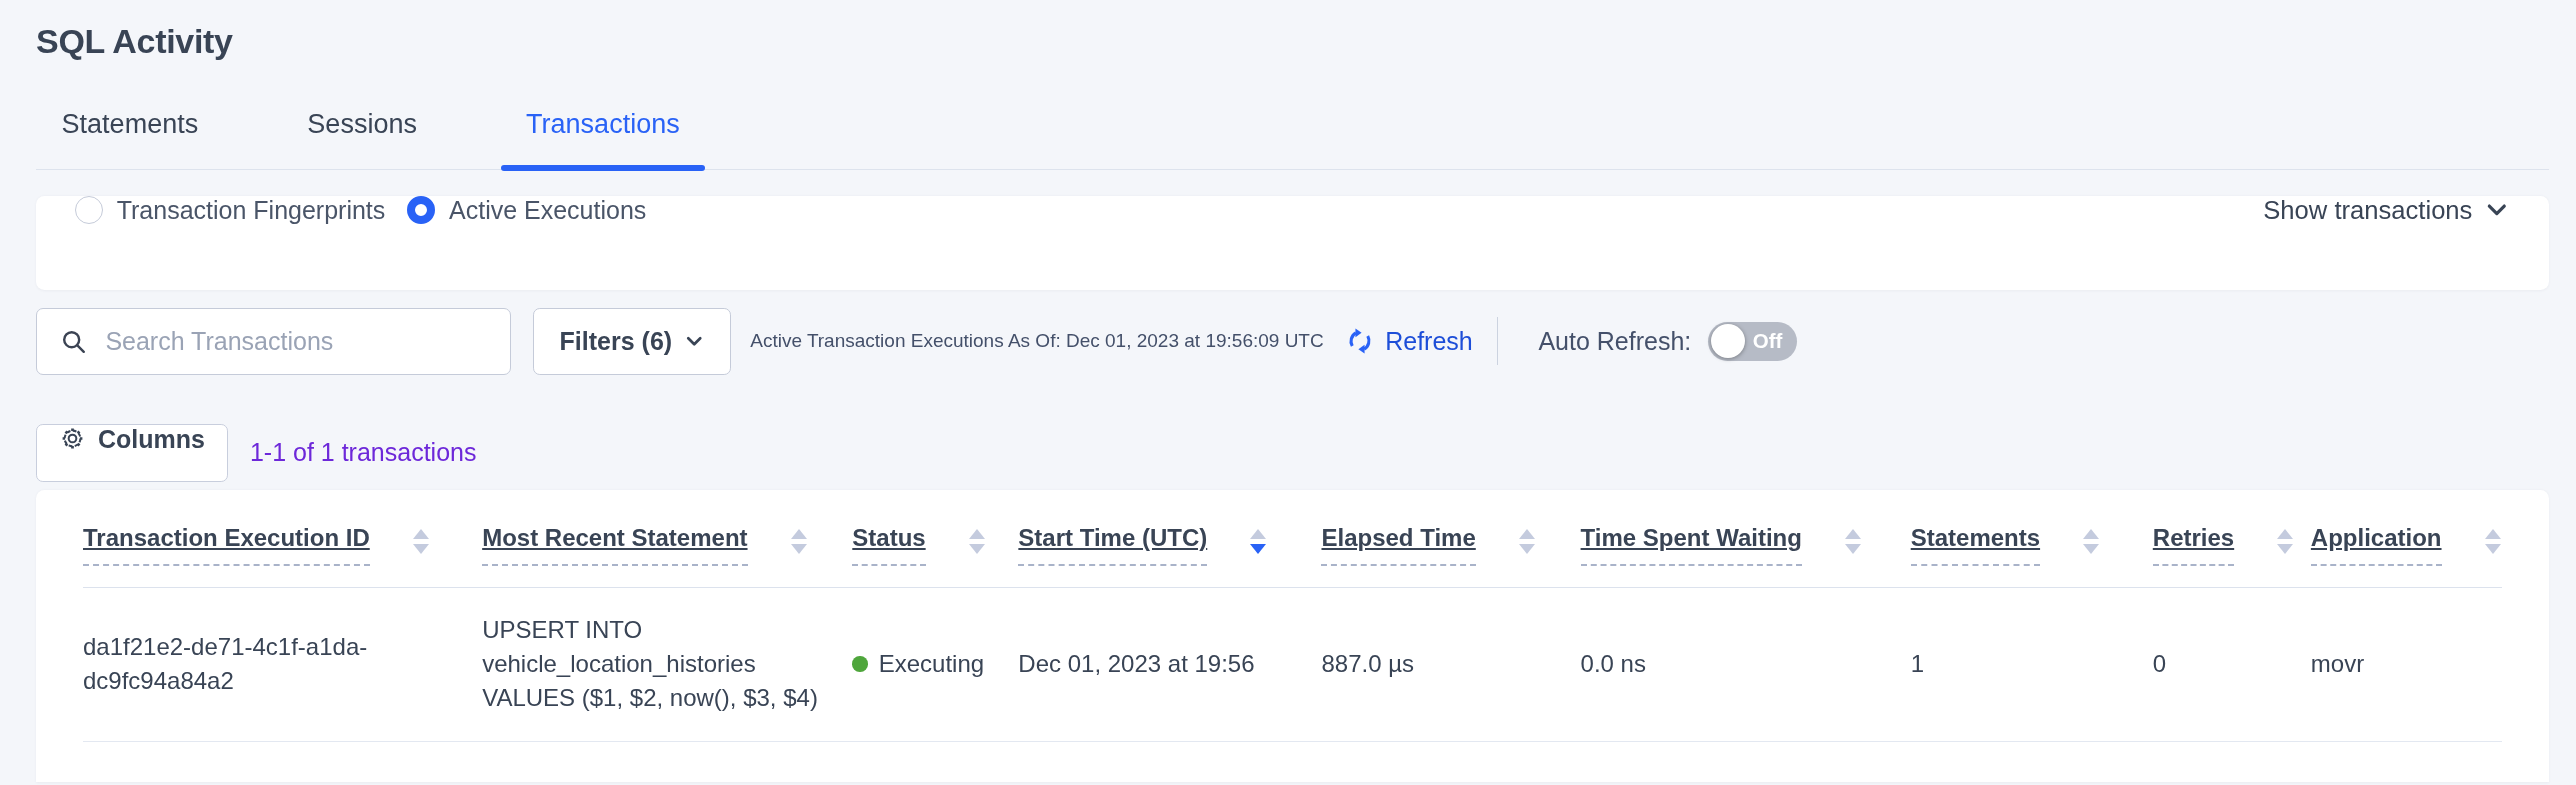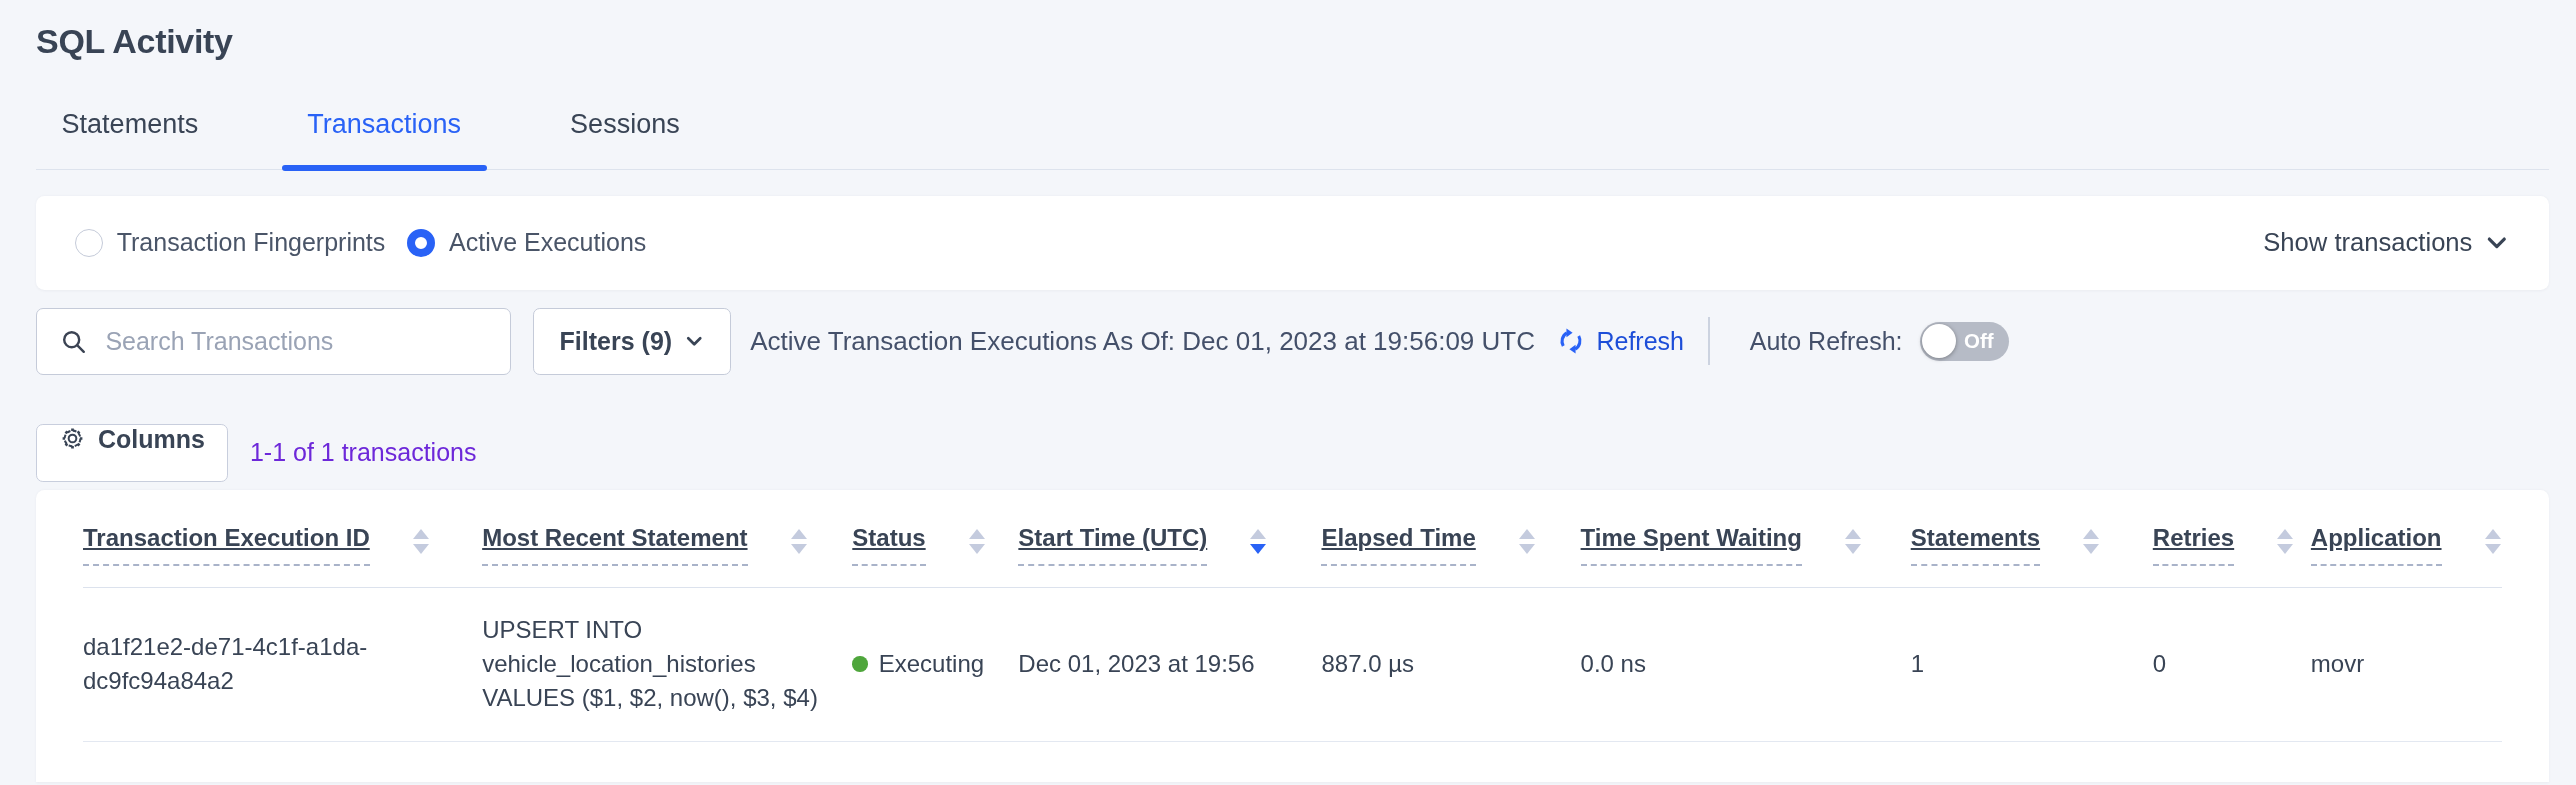--- a/index.html
+++ b/index.html
@@ -29,21 +29,21 @@
   .tab.active::after {
     content:""; position:absolute; left:0; right:0; bottom:-1.7px;
     height:6px; border-radius:3.4px; background:#2962f6;
   }
 
   
   .card { background:#fff; border-radius:8.5px; }
 
   .radio-card {
     margin-top:25.6px; height:94px;
-    display:flex; align-items:center; padding:0 39px;
+    display:flex; align-items:flex-start; padding:0 39px;
     box-shadow:0 0.9px 2.6px rgba(57,68,85,0.05);
   }
   .radio-option { display:flex; align-items:center; cursor:pointer; }
   .radio-option + .radio-option { margin-left:22px; }
   .radio-circle {
     width:28px; height:28px; border-radius:50%;
     border:1.7px solid #c5cbd9; background:#fff; flex:none;
   }
   .radio-option.selected .radio-circle { border:8.5px solid #2962f6; }
   .radio-label { margin-left:13.7px; font-size:25px; color:#4a5568; }
@@ -66,21 +66,21 @@
   }
   .search-box input::placeholder { color:#9aa3b5; }
 
   .filters-btn {
     margin-left:22px; height:67px; padding:0 25.6px;
     background:#fff; border:1.7px solid #c5cbd9; border-radius:6.8px;
     display:flex; align-items:center; gap:12px;
     font-family:inherit; font-size:25px; font-weight:700; color:#394455; cursor:pointer;
   }
 
-  .as-of { margin-left:19px; font-size:26px; color:#44506a; white-space:nowrap; }
+  .as-of { margin-left:19px; font-size:19px; color:#44506a; white-space:nowrap; }
   .refresh-link {
     margin-left:20.5px; display:flex; align-items:center; gap:9px;
     color:#1d4ed8; font-size:25px; cursor:pointer; white-space:nowrap;
   }
   .vdivider { margin-left:24px; width:1.7px; height:48px; background:#ccd3e0; }
   .auto-label { margin-left:40px; font-size:25px; color:#44506a; white-space:nowrap; }
 
   .toggle {
     margin-left:17px; position:relative; width:89px; height:39px;
     border-radius:19.6px; background:#b6bbc6; cursor:pointer; flex:none;
@@ -143,22 +143,22 @@
 </style>
 </head>
 <body>
 
 <div class="page">
 
   <h1 class="page-title">SQL Activity</h1>
 
   <div class="tab-bar">
     <div class="tab">Statements</div>
+    <div class="tab">Sessions</div>
     <div class="tab active">Transactions</div>
-    <div class="tab">Sessions</div>
   </div>
 
   <div class="card radio-card">
     <div class="radio-option">
       <span class="radio-circle"></span>
       <span class="radio-label">Transaction Fingerprints</span>
     </div>
     <div class="radio-option selected">
       <span class="radio-circle"></span>
       <span class="radio-label">Active Executions</span>
@@ -178,21 +178,21 @@
       <span class="icon">
         <svg width="29" height="29" viewBox="0 0 24 24" fill="none" stroke="#3b4353" stroke-width="2" stroke-linecap="round">
             <circle cx="10.5" cy="10.5" r="6.2"></circle>
             <line x1="15.2" y1="15.2" x2="20.5" y2="20.5"></line>
           </svg>
       </span>
       <input type="text" placeholder="Search Transactions" style="">
     </div>
 
     <button class="filters-btn">
-      <span>Filters (9)</span>
+      <span>Filters (6)</span>
       <span class="icon">
         <svg width="20.5" height="20.5" viewBox="0 0 24 24" fill="none" stroke="#394455" stroke-width="3.2" stroke-linecap="round" stroke-linejoin="round">
             <polyline points="5 8.5 12 15.5 19 8.5"></polyline>
           </svg>
       </span>
     </button>
 
     <span class="as-of">Active Transaction Executions As Of: Dec 01, 2023 at 19:56:09 UTC</span>
 
     <span class="refresh-link">

